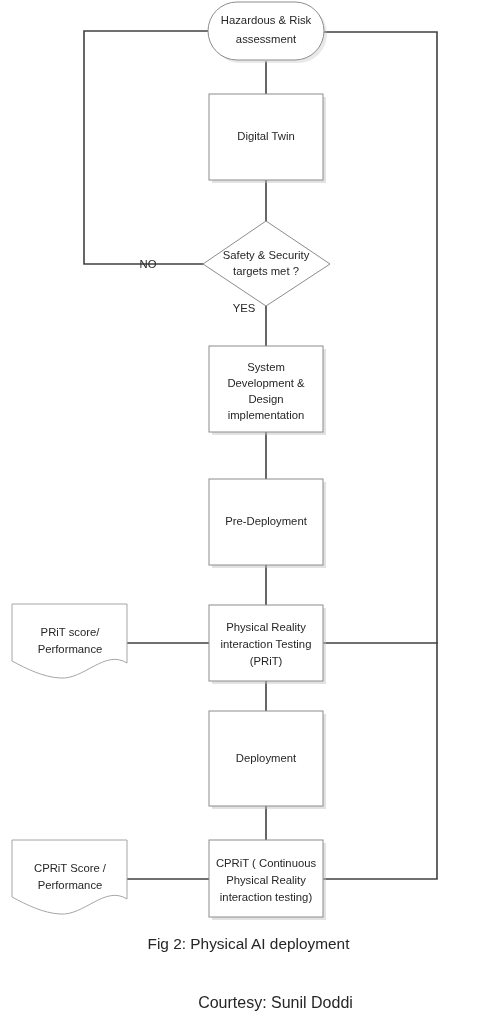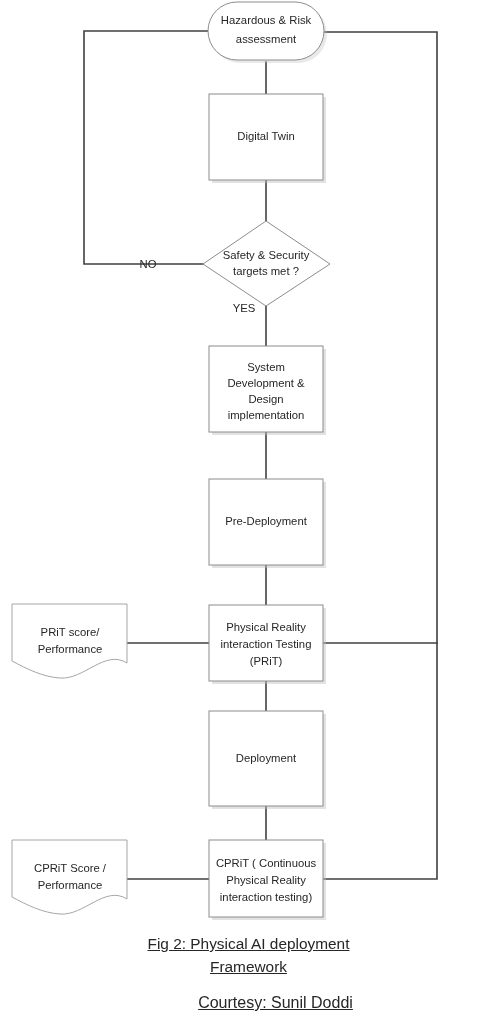--- a/index.html
+++ b/index.html
@@ -45,21 +45,20 @@
     fill: #262626;
     text-anchor: middle;
   }
   .caption-block {
     position: absolute;
     left: 0;
     width: 497px;
     text-align: center;
     font-family: "Liberation Sans", sans-serif;
     color: #262626;
-    text-decoration: underline;
   }
   #caption-title {
     top: 932px;
     font-size: 15.4px;
     line-height: 23px;
   }
   #caption-courtesy {
     top: 993px;
     font-size: 16px;
     line-height: 20px;
@@ -168,19 +167,18 @@
       <rect class="shape-stroke" x="209" y="840" width="114" height="77"></rect>
       <text class="node-text" x="266" y="864">CPRiT ( Continuous</text>
       <text class="node-text" x="266" y="881">Physical Reality</text>
       <text class="node-text" x="266" y="898">interaction testing)</text>
     </g>
 
   </svg>
 
   <div class="caption-block" id="caption-title">
     <div>Fig 2: Physical AI deployment</div>
-    <div>Framework</div>
   </div>
   <div class="caption-block" id="caption-courtesy">
     <div>Courtesy: Sunil Doddi</div>
   </div>
 
 </div>
 
 </body></html>

